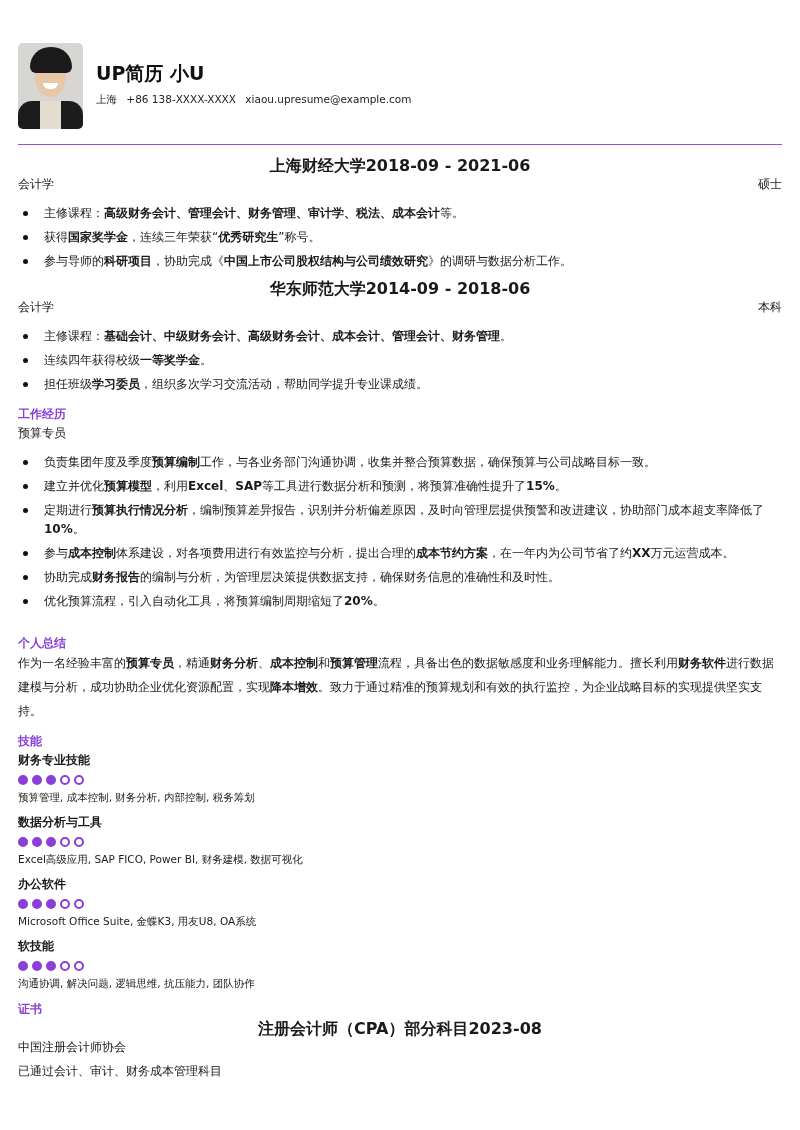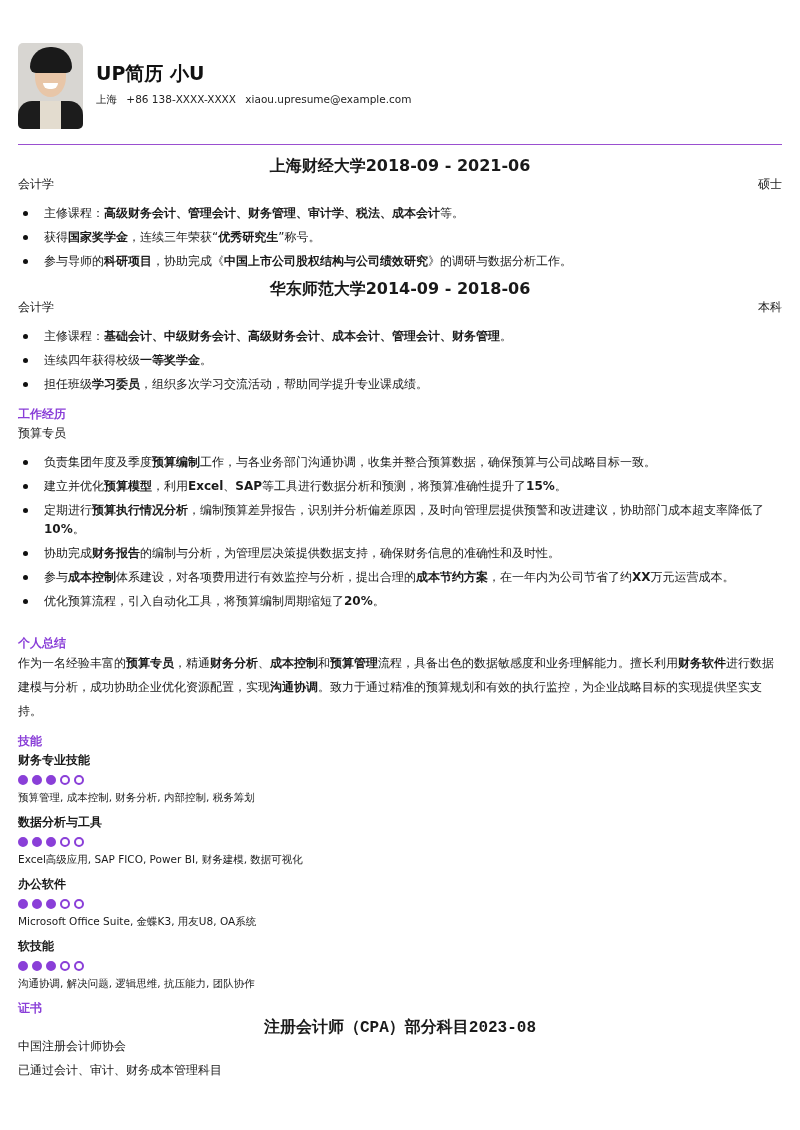--- a/index.html
+++ b/index.html
@@ -96,30 +96,30 @@
   <div style="margin-top:10px;">
     <div class="section-title">工作经历</div>
     <div>
       <div class="entry-sub">
           <span>预算专员</span>
         </div>
       <ul class="bullets">
           <li>负责集团年度及季度<b>预算编制</b>工作，与各业务部门沟通协调，收集并整合预算数据，确保预算与公司战略目标一致。</li>
           <li>建立并优化<b>预算模型</b>，利用<b>Excel</b>、<b>SAP</b>等工具进行数据分析和预测，将预算准确性提升了<b>15%</b>。</li>
           <li>定期进行<b>预算执行情况分析</b>，编制预算差异报告，识别并分析偏差原因，及时向管理层提供预警和改进建议，协助部门成本超支率降低了<b>10%</b>。</li>
+          <li>参与<b>成本控制</b>体系建设，对各项费用进行有效监控与分析，提出合理的<b>成本节约方案</b>，在一年内为公司节省了约<b>XX</b>万元运营成本。</li>
           <li>协助完成<b>财务报告</b>的编制与分析，为管理层决策提供数据支持，确保财务信息的准确性和及时性。</li>
-          <li>参与<b>成本控制</b>体系建设，对各项费用进行有效监控与分析，提出合理的<b>成本节约方案</b>，在一年内为公司节省了约<b>XX</b>万元运营成本。</li>
           <li>优化预算流程，引入自动化工具，将预算编制周期缩短了<b>20%</b>。</li>
         </ul>
     </div>
   </div>
 
   <div style="margin-top:22px;">
     <div class="section-title">个人总结</div>
-    <div class="summary" style="margin-top:-2px;">作为一名经验丰富的<b>预算专员</b>，精通<b>财务分析</b>、<b>成本控制</b>和<b>预算管理</b>流程，具备出色的数据敏感度和业务理解能力。擅长利用<b>财务软件</b>进行数据建模与分析，成功协助企业优化资源配置，实现<b>沟通协调</b>。致力于通过精准的预算规划和有效的执行监控，为企业战略目标的实现提供坚实支持。</div>
+    <div class="summary" style="margin-top:-2px;">作为一名经验丰富的<b>预算专员</b>，精通<b>财务分析</b>、<b>成本控制</b>和<b>预算管理</b>流程，具备出色的数据敏感度和业务理解能力。擅长利用<b>财务软件</b>进行数据建模与分析，成功协助企业优化资源配置，实现<b>降本增效</b>。致力于通过精准的预算规划和有效的执行监控，为企业战略目标的实现提供坚实支持。</div>
   </div>
 
   <div style="margin-top:8px;">
     <div class="section-title">技能</div>
     <div id="skills-list">
         <div>
           <div class="skill-name">财务专业技能</div>
           <div class="dots">
             <span class="dot filled"></span>
             <span class="dot filled"></span>
@@ -158,21 +158,21 @@
             <span class="dot filled"></span>
             <span class="dot filled"></span>
             <span class="dot"></span>
             <span class="dot"></span>
           </div>
           <div class="skill-desc">沟通协调, 解决问题, 逻辑思维, 抗压能力, 团队协作</div>
         </div>
       </div>
   </div>
 
-  <div style="margin-top:2px;font-family:Liberation Mono, monospace;">
+  <div style="margin-top:2px;">
     <div class="section-title">证书</div>
     <div>
       <div class="entry-head">
           <span>注册会计师（CPA）部分科目</span>
           <span>2023-08</span>
         </div>
       <div class="entry-sub">
           <span>中国注册会计师协会</span>
         </div>
       <div class="entry-sub" style="margin-top:6px;">

